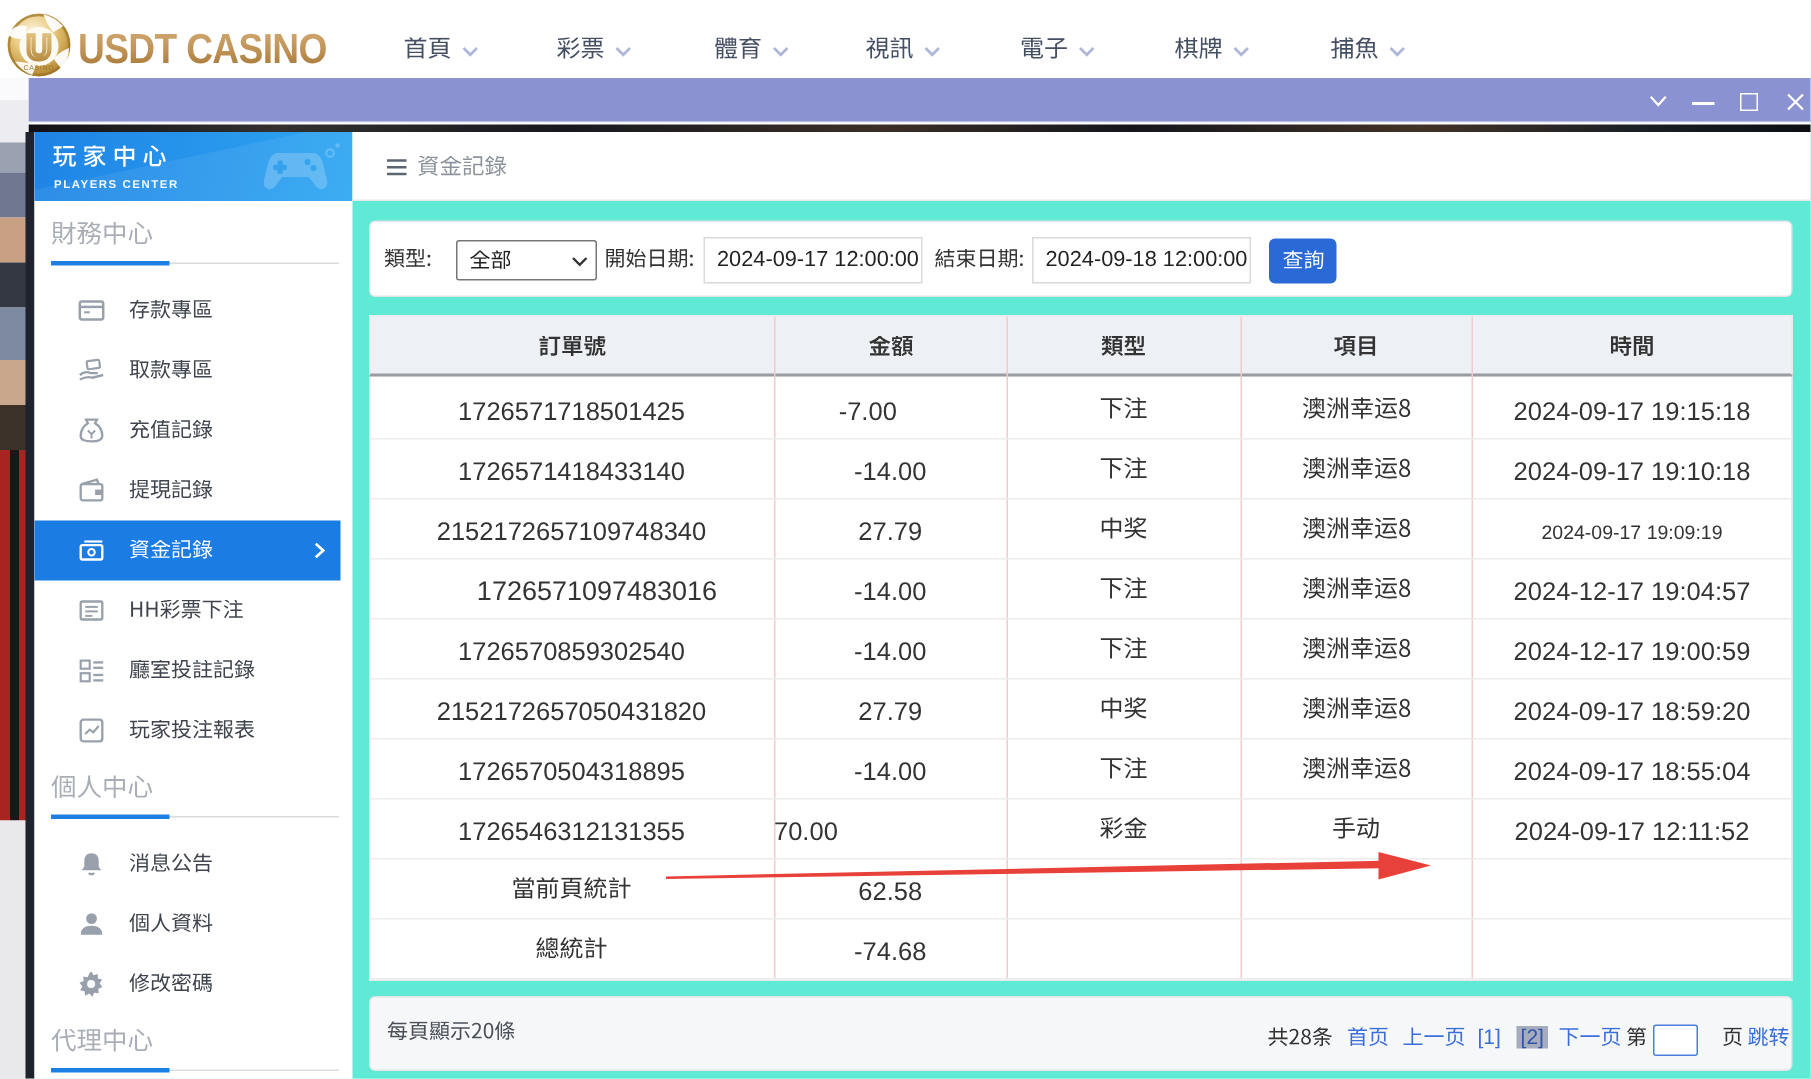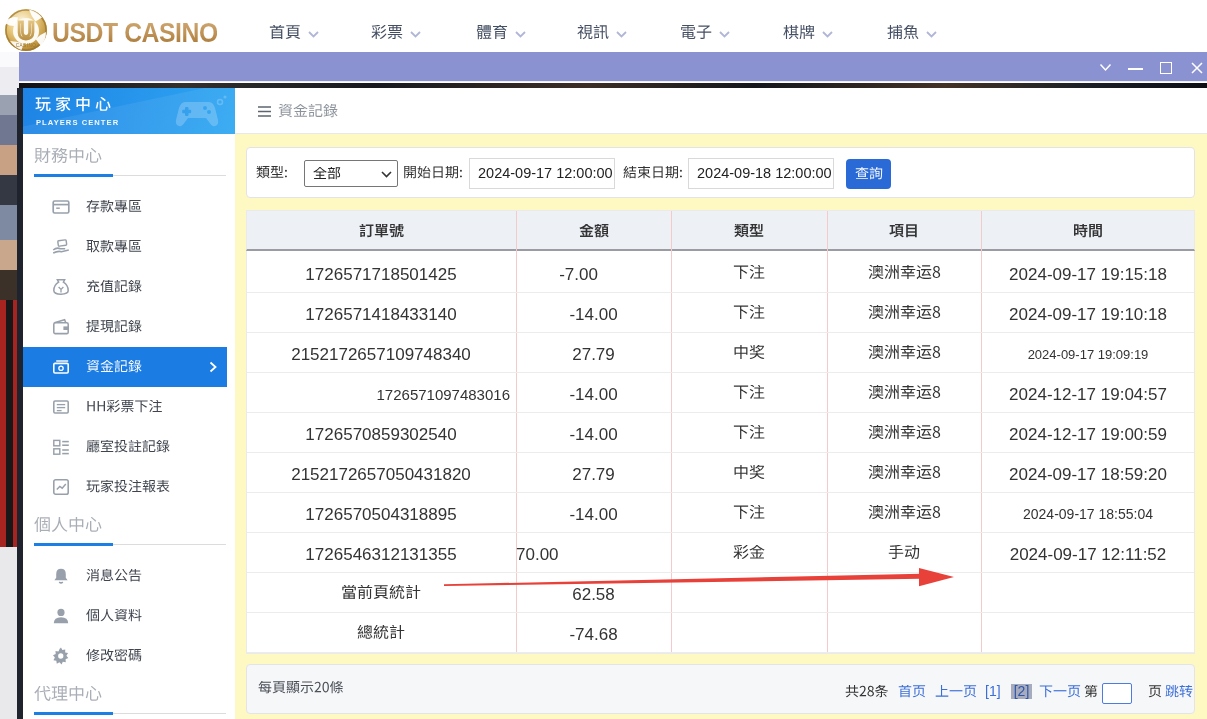--- a/index.html
+++ b/index.html
@@ -437,21 +437,21 @@
       <svg class="t " width="68" height="17" viewBox="0 0 68 17" style="fill:#a9aeb6">
         <use href="#g57" transform="translate(0.0,13.6) scale(0.0170,-0.0170)"></use>
         <use href="#g58" transform="translate(17.0,13.6) scale(0.0170,-0.0170)"></use>
         <use href="#g20" transform="translate(34.0,13.6) scale(0.0170,-0.0170)"></use>
         <use href="#g21" transform="translate(51.0,13.6) scale(0.0170,-0.0170)"></use>
       </svg>
     </div>
 <div class="abs" style="left:11px;top:625px;width:192px;height:1px;background:#dcdcdc"></div>
 <div class="abs" style="left:11px;top:624px;width:79px;height:3px;background:#1b7fe3"></div>
 </div>
-<div class="abs" style="left:235px;top:88px;width:972px;height:631px;background:#fef9c3">
+<div class="abs" style="left:235px;top:88px;width:972px;height:631px;background:#5eead4">
 <div class="abs" style="left:0;top:0;width:972px;height:46px;background:#fff;border-bottom:1px solid #e8e8e8"></div>
 <svg class="abs" style="left:22px;top:17px" width="15" height="13" viewBox="0 0 15 13">
 <path d="M1 2 H14 M1 6.5 H14 M1 11 H14" stroke="#5c6670" stroke-width="1.7"></path>
     </svg>
 <div class="abs" style="left:43px;top:16px">
       <svg class="t " width="60" height="15" viewBox="0 0 60 15" style="fill:#8d939c">
         <use href="#g33" transform="translate(0.0,12.0) scale(0.0150,-0.0150)"></use>
         <use href="#g34" transform="translate(15.0,12.0) scale(0.0150,-0.0150)"></use>
         <use href="#g29" transform="translate(30.0,12.0) scale(0.0150,-0.0150)"></use>
         <use href="#g30" transform="translate(45.0,12.0) scale(0.0150,-0.0150)"></use>
@@ -592,21 +592,21 @@
       <svg class="t " width="73" height="16" viewBox="0 0 73 16" style="fill:#333">
         <use href="#g83" transform="translate(0.0,12.8) scale(0.0160,-0.0160)"></use>
         <use href="#g84" transform="translate(16.0,12.8) scale(0.0160,-0.0160)"></use>
         <use href="#g85" transform="translate(32.0,12.8) scale(0.0160,-0.0160)"></use>
         <use href="#g86" transform="translate(48.0,12.8) scale(0.0160,-0.0160)"></use>
         <use href="#g87" transform="translate(64.0,12.8) scale(0.0160,-0.0160)"></use>
       </svg>
     </div>
 <div class="abs" style="left:746px;top:258px;width:214px;text-align:center;font-size:13px;color:#333;line-height:17px">2024-09-17 19:09:19</div>
 <div class="abs" style="left:12px;top:324px;width:947px;height:1px;background:#ececec"></div>
-<div class="abs" style="left:5px;top:298px;width:270px;text-align:right;font-size:15px;color:#333;line-height:17px">1726571097483016</div>
+<div class="abs" style="left:28px;top:298px;width:270px;text-align:center;font-size:18px;color:#333;line-height:17px">1726571097483016</div>
 <div class="abs" style="left:281px;top:298px;width:155px;text-align:center;font-size:17px;color:#333;line-height:17px">-14.00</div>
 <div class="abs" style="left:498px;top:297px">
       <svg class="t " width="32" height="16" viewBox="0 0 32 16" style="fill:#333">
         <use href="#g36" transform="translate(0.0,12.8) scale(0.0160,-0.0160)"></use>
         <use href="#g37" transform="translate(16.0,12.8) scale(0.0160,-0.0160)"></use>
       </svg>
     </div>
 <div class="abs" style="left:633px;top:297px">
       <svg class="t " width="73" height="16" viewBox="0 0 73 16" style="fill:#333">
         <use href="#g83" transform="translate(0.0,12.8) scale(0.0160,-0.0160)"></use>
@@ -666,21 +666,21 @@
     </div>
 <div class="abs" style="left:633px;top:417px">
       <svg class="t " width="73" height="16" viewBox="0 0 73 16" style="fill:#333">
         <use href="#g83" transform="translate(0.0,12.8) scale(0.0160,-0.0160)"></use>
         <use href="#g84" transform="translate(16.0,12.8) scale(0.0160,-0.0160)"></use>
         <use href="#g85" transform="translate(32.0,12.8) scale(0.0160,-0.0160)"></use>
         <use href="#g86" transform="translate(48.0,12.8) scale(0.0160,-0.0160)"></use>
         <use href="#g87" transform="translate(64.0,12.8) scale(0.0160,-0.0160)"></use>
       </svg>
     </div>
-<div class="abs" style="left:746px;top:418px;width:214px;text-align:center;font-size:14px;color:#333;line-height:17px">2024-09-17 18:55:04</div>
+<div class="abs" style="left:746px;top:418px;width:214px;text-align:center;font-size:17px;color:#333;line-height:17px">2024-09-17 18:55:04</div>
 <div class="abs" style="left:12px;top:484px;width:947px;height:1px;background:#ececec"></div>
 <div class="abs" style="left:11px;top:458px;width:270px;text-align:center;font-size:17px;color:#333;line-height:17px">1726546312131355</div>
 <div class="abs" style="left:281px;top:458px;width:155px;text-align:left;font-size:17px;color:#333;line-height:17px">70.00</div>
 <div class="abs" style="left:498px;top:457px">
       <svg class="t " width="32" height="16" viewBox="0 0 32 16" style="fill:#333">
         <use href="#g2" transform="translate(0.0,12.8) scale(0.0160,-0.0160)"></use>
         <use href="#g34" transform="translate(16.0,12.8) scale(0.0160,-0.0160)"></use>
       </svg>
     </div>
 <div class="abs" style="left:653px;top:457px">

